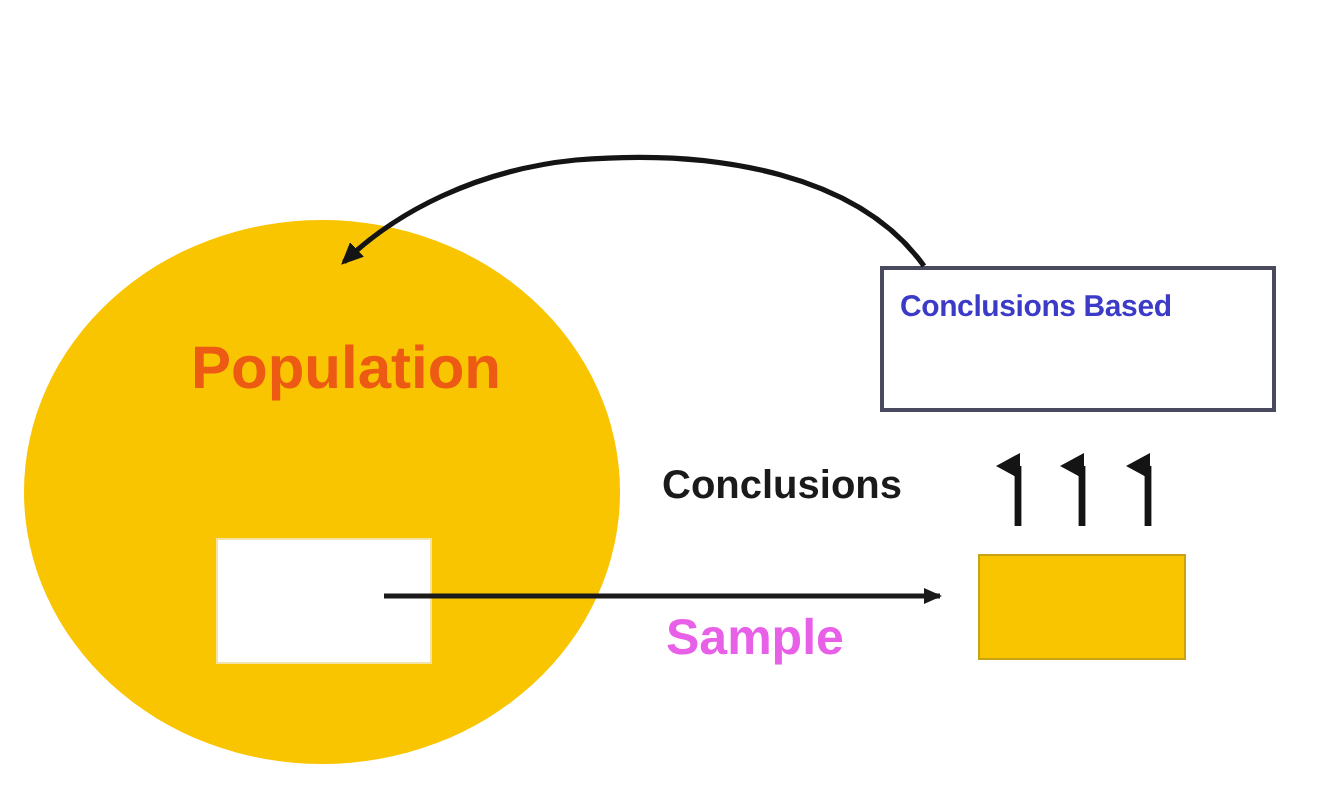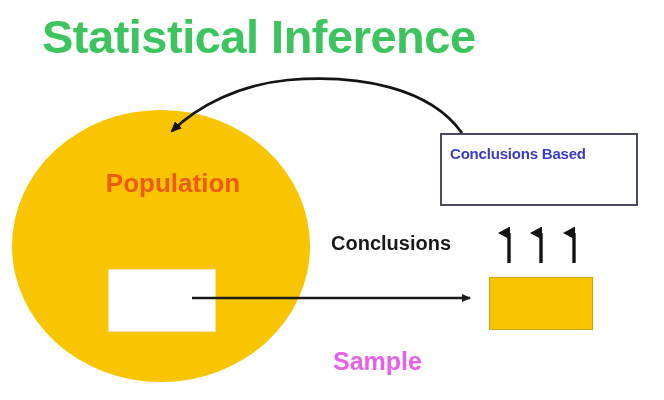--- a/index.html
+++ b/index.html
@@ -39,21 +39,21 @@
     height: 272px;
     background: #f9c400;
     border-radius: 50%;
   }
   .population-label {
     position: absolute;
     left: 58px;
     top: 168px;
     width: 230px;
     text-align: center;
-    font-size: 26px;
+    font-size: 30px;
     font-weight: bold;
     color: #ed5a13;
     white-space: nowrap;
   }
   .white-rect {
     position: absolute;
     left: 108px;
     top: 269px;
     width: 108px;
     height: 63px;
@@ -92,21 +92,20 @@
     white-space: nowrap;
   }
   .sample-label {
     position: absolute;
     left: 333px;
     top: 305px;
     font-size: 25px;
     font-weight: bold;
     color: #e85fe8;
     white-space: nowrap;
-    margin-top: 42px;
   }
   .sample-rect {
     position: absolute;
     left: 489px;
     top: 277px;
     width: 104px;
     height: 53px;
     background: #f9c400;
     border: 1px solid #c8a415;
     box-sizing: border-box;
@@ -118,21 +117,20 @@
     width: 664px;
     height: 400px;
     pointer-events: none;
   }
 </style>
 </head>
 <body>
 
 <div id="canvas">
 
-  <div class="title">Statistical Inference</div>
 
   <div class="population-ellipse"></div>
 
   <div class="population-label">Population</div>
 
   <div class="white-rect"></div>
 
   <div class="conclusions-box">
     <div class="conclusions-text">
       <span>Conclusions Based</span><br>

